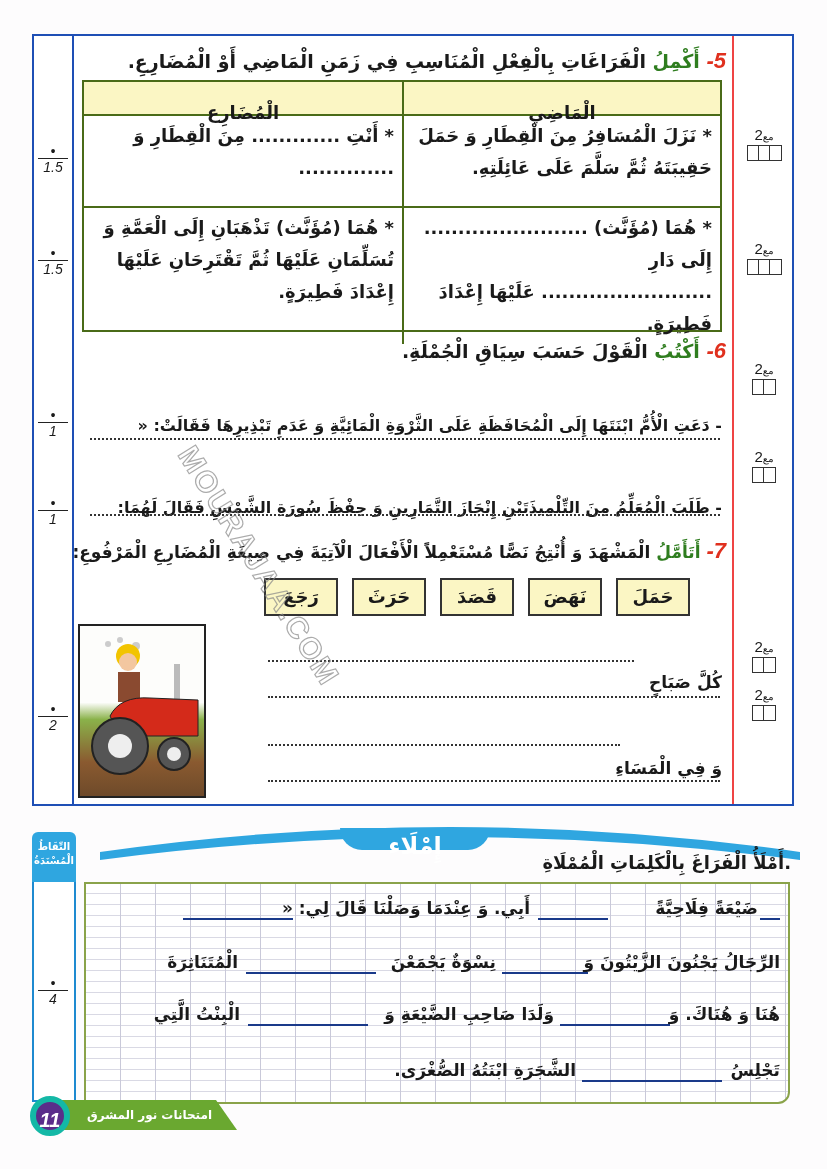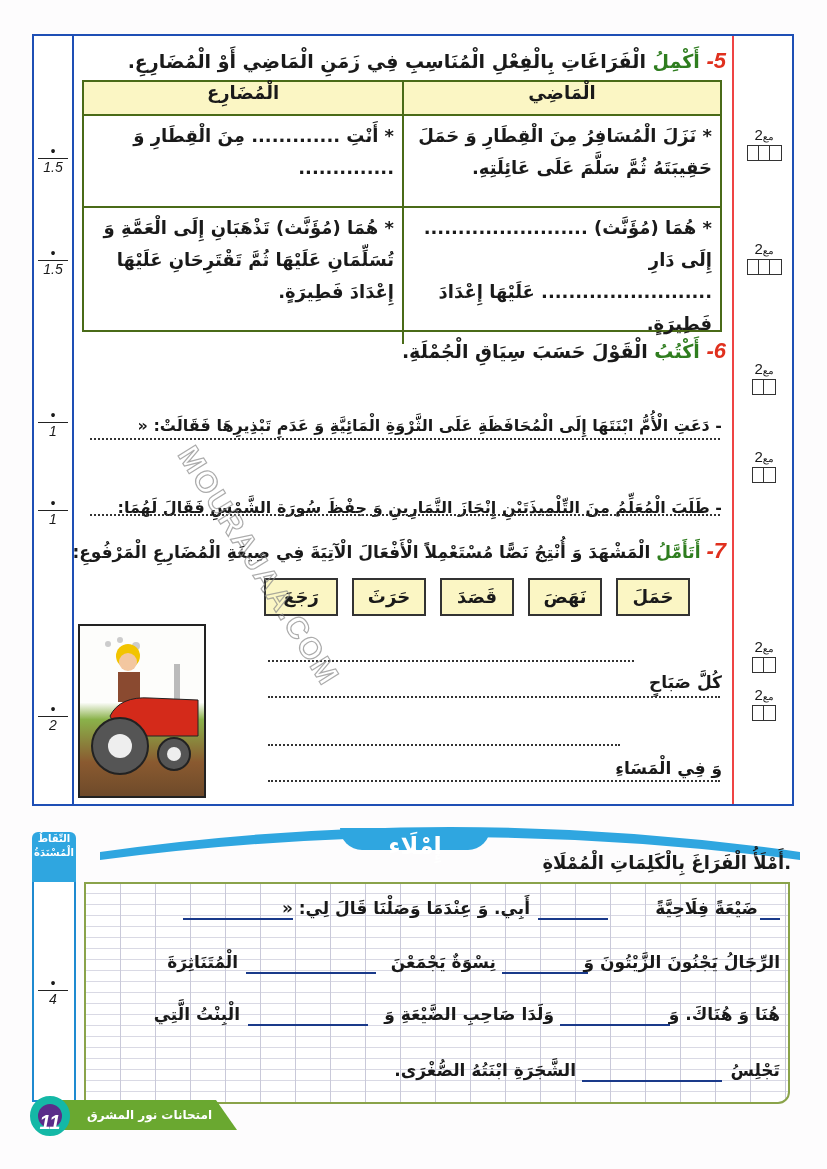--- a/index.html
+++ b/index.html
@@ -48,21 +48,21 @@
 
     
     .tbl {
       position: absolute; top: 44px; right: 8px; width: 640px; height: 252px;
       border: 2.5px solid #4a6b18; background: #fff;
       display: grid; grid-template-columns: 1fr 1fr; grid-template-rows: 34px 92px 1fr;
     }
     .tbl > div { border-left: 2.5px solid #4a6b18; border-bottom: 2.5px solid #4a6b18; padding: 4px 8px; }
     .tbl > div:nth-child(2n) { border-left: none; }
     .tbl > div.last { border-bottom: none; }
-    .tbl .head { background: #fbf6c4; text-align: center; font-size: 18px; font-weight: bold; padding-top: 0; }
+    .tbl .head { background: #fbf6c4; text-align: center; font-size: 18px; font-weight: bold; padding-top: 20px; }
     .tbl .cell { font-size: 18px; font-weight: bold; line-height: 32px; }
 
     .line-text { position: absolute; right: 8px; font-size: 17px; font-weight: bold; white-space: nowrap; margin-top: 32px; }
     .dots { position: absolute; border-bottom: 2px dotted #333; height: 1px; }
 
     .verbs { position: absolute; top: 542px; right: 40px; display: flex; gap: 14px; direction: rtl; }
     .verb {
       width: 74px; height: 38px; background: #fbf6c4; border: 2px solid #333;
       font-size: 18px; font-weight: bold; text-align: center; line-height: 34px;
     }
@@ -77,42 +77,42 @@
     .banner {
       position: absolute; left: 100px; top: 812px; width: 700px; height: 70px;
     }
     .banner-pill {
       position: absolute; left: 340px; top: 828px; width: 150px; height: 22px;
       background: #2fa6e0; border-radius: 0 0 50px 50px; color: #fff;
       font-size: 24px; text-align: center; line-height: 36px; font-weight: bold;
     }
     .pts-tab {
       position: absolute; left: 32px; top: 832px; width: 44px; height: 50px;
-      background: #2fa6e0; color: #fff; font-size: 10px; font-weight: bold; text-align: center; line-height: 14px; 
+      background: #2fa6e0; color: #fff; font-size: 10px; font-weight: bold; text-align: center; line-height: 14px; padding-top: 8px;
       border-radius: 6px 6px 0 0;
     }
     .pts-col {
       position: absolute; left: 32px; top: 882px; width: 44px; height: 220px;
       border: 2px solid #1e8ad0; border-top: none; background: #fff;
     }
     .notebook {
       position: absolute; left: 84px; top: 882px; width: 706px; height: 222px;
       border: 2px solid #8aa34a; border-radius: 0 0 12px 0;
       background-color: #fff;
       background-image:
         repeating-linear-gradient(90deg, transparent 0, transparent 34px, #c9c9d9 34px, #c9c9d9 35px),
         repeating-linear-gradient(0deg, transparent 0, transparent 10px, #d9d9e4 10px, #d9d9e4 11px);
     }
     .dict-line { position: absolute; right: 0; left: 0; height: 40px; direction: rtl; font-size: 17px; font-weight: bold; }
     .dict-line span { position: absolute; white-space: nowrap; }
     .dict-line .blank { border-bottom: 2px solid #1a3a8a; height: 22px; }
 
     .footer-badge {
       position: absolute; left: 30px; top: 1096px; width: 40px; height: 40px; border-radius: 50%;
-      background: #5a2d8a; border: 8px solid #14b8a6; color: #fff; font-weight: bold; font-size: 20px; text-align: center; line-height: 36px;
+      background: #5a2d8a; border: 6px solid #14b8a6; color: #fff; font-weight: bold; font-size: 20px; text-align: center; line-height: 36px;
       font-family: "Liberation Sans", sans-serif; font-style: italic;
     }
     .footer-tag {
       position: absolute; left: 62px; top: 1100px; width: 175px; height: 30px; background: #6aa830;
       color: #fff; font-size: 12px; font-weight: bold; text-align: center; line-height: 30px;
       clip-path: polygon(0 0, 88% 0, 100% 100%, 0 100%);
     }
     .watermark {
       position: absolute; left: 200px; top: 440px; transform: rotate(58deg); transform-origin: left top;
       font-family: "Liberation Sans", sans-serif; font-size: 30px; font-weight: bold; color: transparent;

